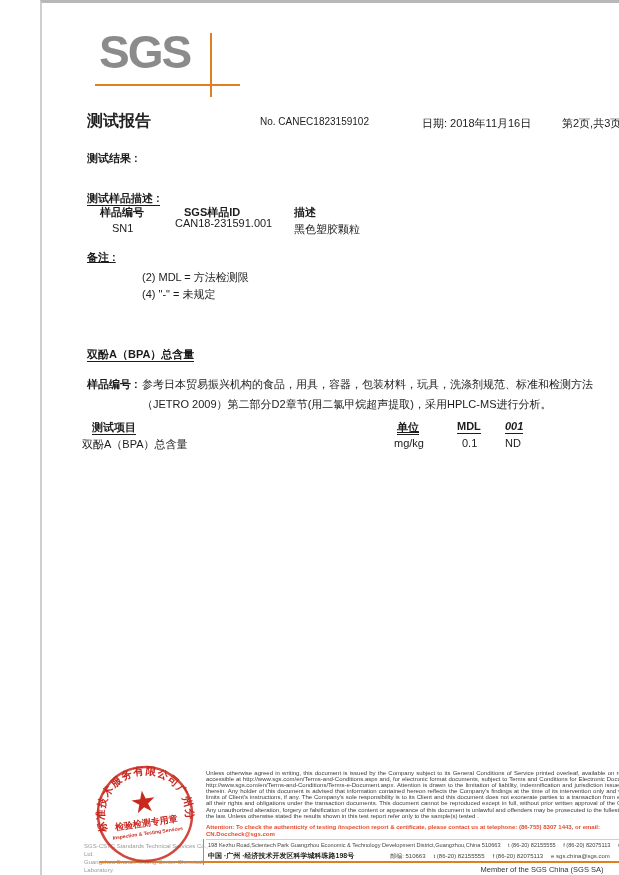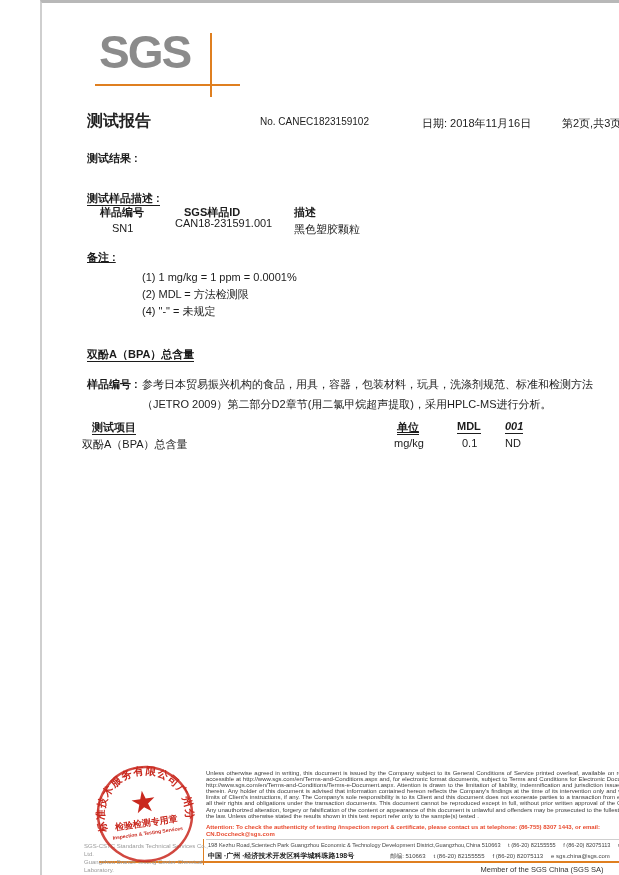--- a/index.html
+++ b/index.html
@@ -88,21 +88,20 @@
 
   <div class="lbl st-h1">样品编号</div>
   <div class="lbl st-h2">SGS样品ID</div>
   <div class="lbl st-h3">描述</div>
   <div class="txt st-v1">SN1</div>
   <div class="txt st-v2">CAN18-231591.001</div>
   <div class="txt st-v3">黑色塑胶颗粒</div>
 
   <div class="lbl remarks-label">备注 :</div>
   <div class="remarks">
-    <div>(1) 1 mg/kg = 1 ppm = 0.0001%</div>
     <div>(2) MDL = 方法检测限</div>
     <div>(4) "-" = 未规定</div>
   </div>
 
   <div class="lbl bpa-heading"><span class="u">双酚A（BPA）总含量</span></div>
 
   <div class="lbl method-label">样品编号 :</div>
   <div class="method-text">参考日本贸易振兴机构的食品，用具，容器，包装材料，玩具，洗涤剂规范、标准和检测方法（JETRO 2009）第二部分D2章节(用二氯甲烷超声提取)，采用HPLC-MS进行分析。</div>
 
   <div class="lbl rt-h-item"><span class="u">测试项目</span></div>

